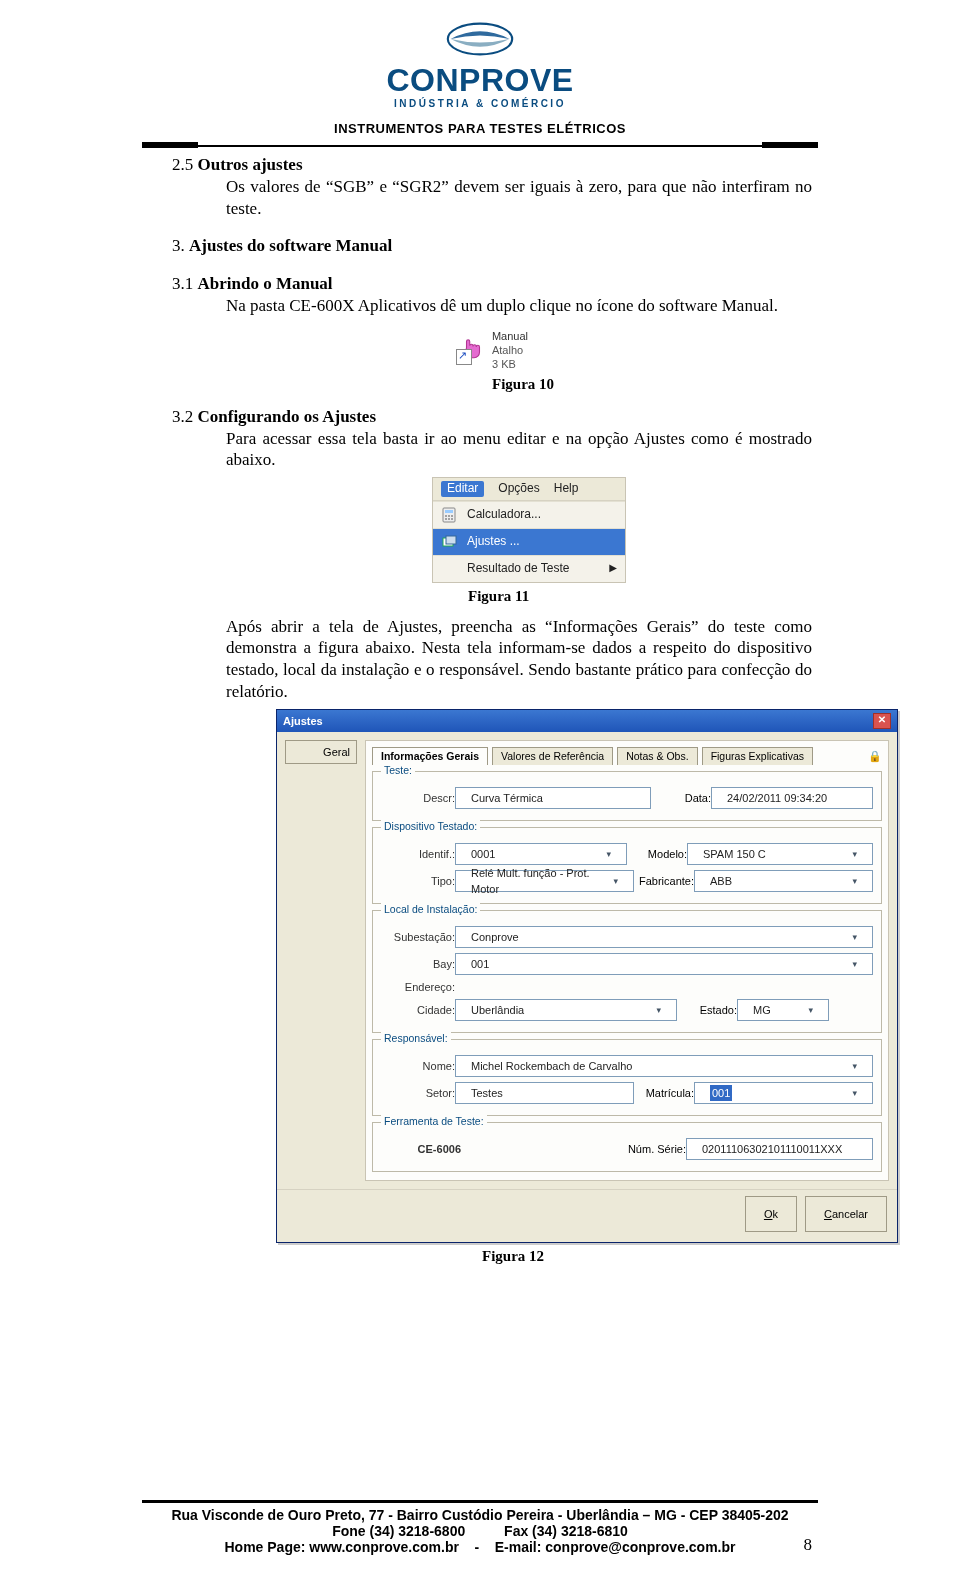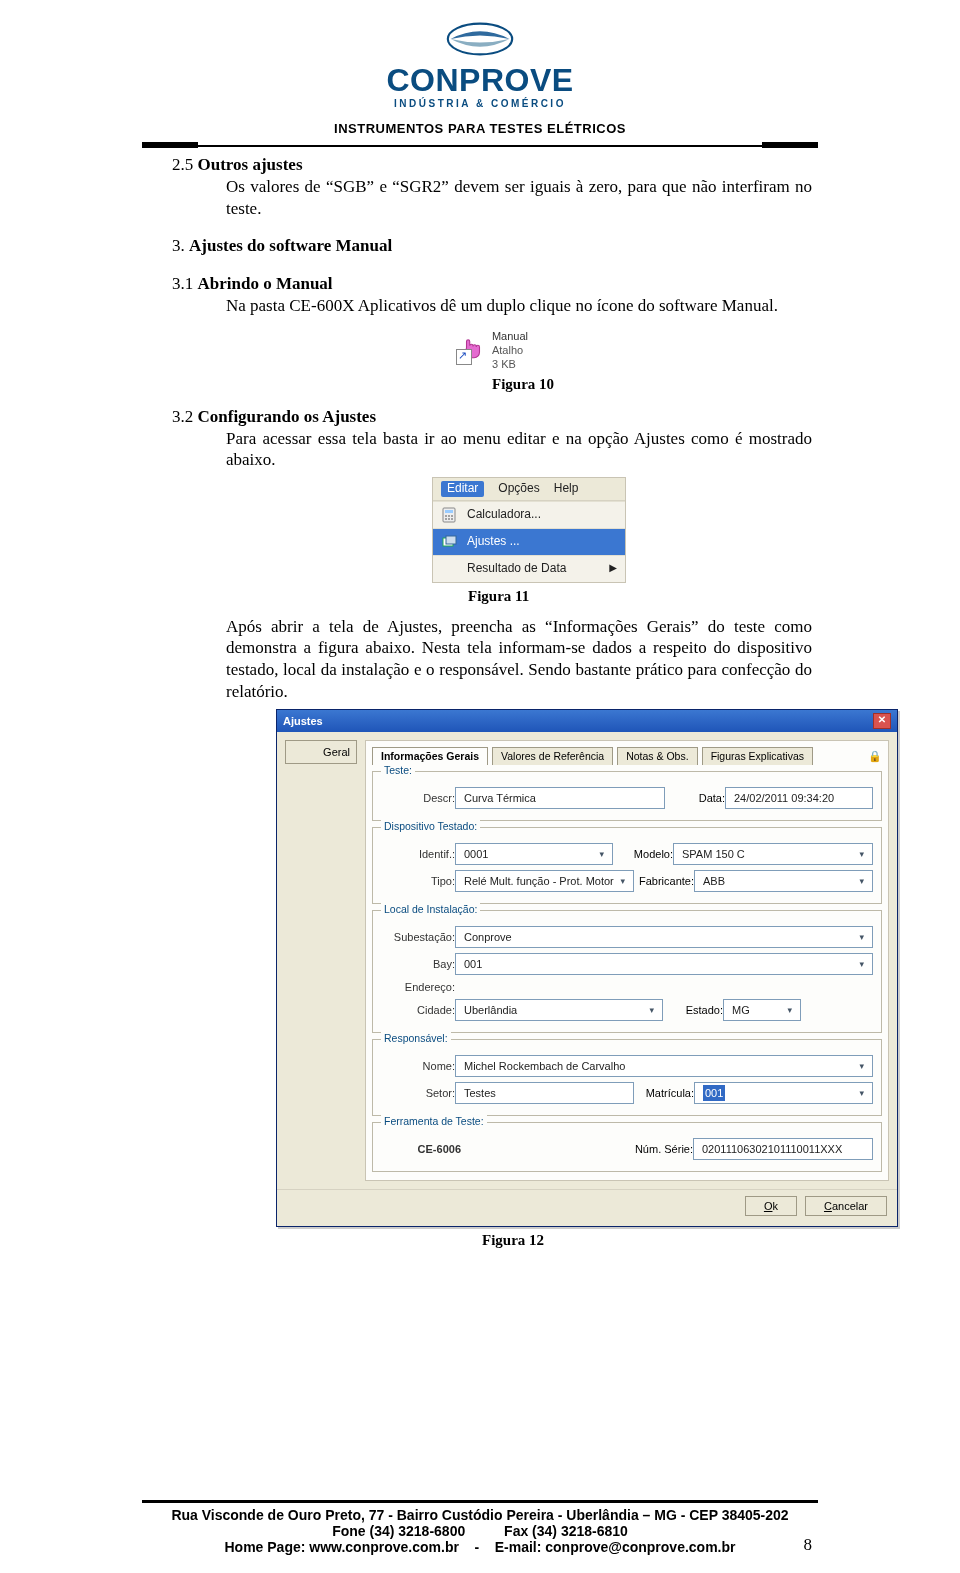--- a/index.html
+++ b/index.html
@@ -46,27 +46,27 @@
 .side-btn{border:1px solid #9f9a86;background:#ece9d8;padding:4px 6px;font-size:11px;text-align:right}
 .main{flex:1;background:#fdfdfb;border:1px solid #c9c4b4;padding:6px}
 .tabs{display:flex;gap:4px;margin-bottom:4px;align-items:center}
 .tab{background:#ece9d8;border:1px solid #9f9a86;border-bottom:none;padding:2px 8px;font-size:10.5px;cursor:pointer}
 .tab.act{background:#fdfdfb;font-weight:bold}
 .lock{margin-left:auto;color:#b08a00}
 .grp{border:1px solid #bdb9a8;margin:6px 0 2px;padding:10px 8px 6px;position:relative}
 .grp>legend,.grp>.gl{position:absolute;left:8px;top:-8px;background:#fdfdfb;padding:0 3px;color:#0a4c80;font-size:10.5px}
 .row{display:flex;align-items:center;margin:5px 0;gap:0}
 .lab{width:74px;text-align:right;color:#333}
-.inp{flex:1;background:#fff;border:1px solid #7f9db9;padding:2px 8px;height:16px;line-height:16px;color:#222;display:flex;align-items:center;justify-content:space-between}
+.inp{flex:1;background:#fff;border:1px solid #7f9db9;padding:2px 15px;height:16px;line-height:16px;color:#222;display:flex;align-items:center;justify-content:space-between}
 .inp.sm{max-width:130px}
 .inp.md{max-width:220px}
 .inp .dd{color:#456;font-size:9px}
 .lab2{width:60px;text-align:right}
 .foot{display:flex;justify-content:flex-end;gap:8px;padding:6px 10px 10px;border-top:1px solid #d6d2c2}
-.btn{border:1px solid #9f9a86;background:#ece9d8;padding:2px 18px;cursor:pointer}
+.btn{border:1px solid #9f9a86;background:#ece9d8;padding:10px 18px;cursor:pointer}
 .ftr{position:absolute;bottom:18px;left:0;right:0;text-align:center;font-family:Arial,sans-serif;font-weight:700;font-size:14px}
 .ftr .line{height:3px;background:#000;margin:0 90px 4px}
 .pnum{position:absolute;right:96px;bottom:18px;font-family:"Times New Roman",serif;font-size:17px;font-weight:400}
 .sp6{height:6px}
 .sp10{height:10px}
 </style>
 </head>
 <body>
 
 <div class="page">
@@ -152,21 +152,21 @@
       </div>
       <div class="mitem sel">
         <span class="ic"><svg width="16" height="16">
               <rect x="2" y="4" width="10" height="8" fill="#fff" stroke="#2a5"></rect>
               <rect x="5" y="2" width="10" height="8" fill="#cde" stroke="#369"></rect>
             </svg></span>
         <span>Ajustes ...</span>
       </div>
       <div class="mitem">
         <span class="ic"></span>
-        <span>Resultado de Data</span>
+        <span>Resultado de Teste</span>
         <span class="tri">▶</span>
       </div>
     </div>
     <div class="caption c2">Figura 11</div>
 
     <div class="sp10"></div>
     <div class="ind just">Após abrir a tela de Ajustes, preencha as “Informações Gerais” do teste como demonstra a figura abaixo. Nesta tela informam-se dados a respeito do dispositivo testado, local da instalação e o responsável. Sendo bastante prático para confecção do relatório.</div>
 
     <div class="dlg-wrap">
       <div class="dlg">

